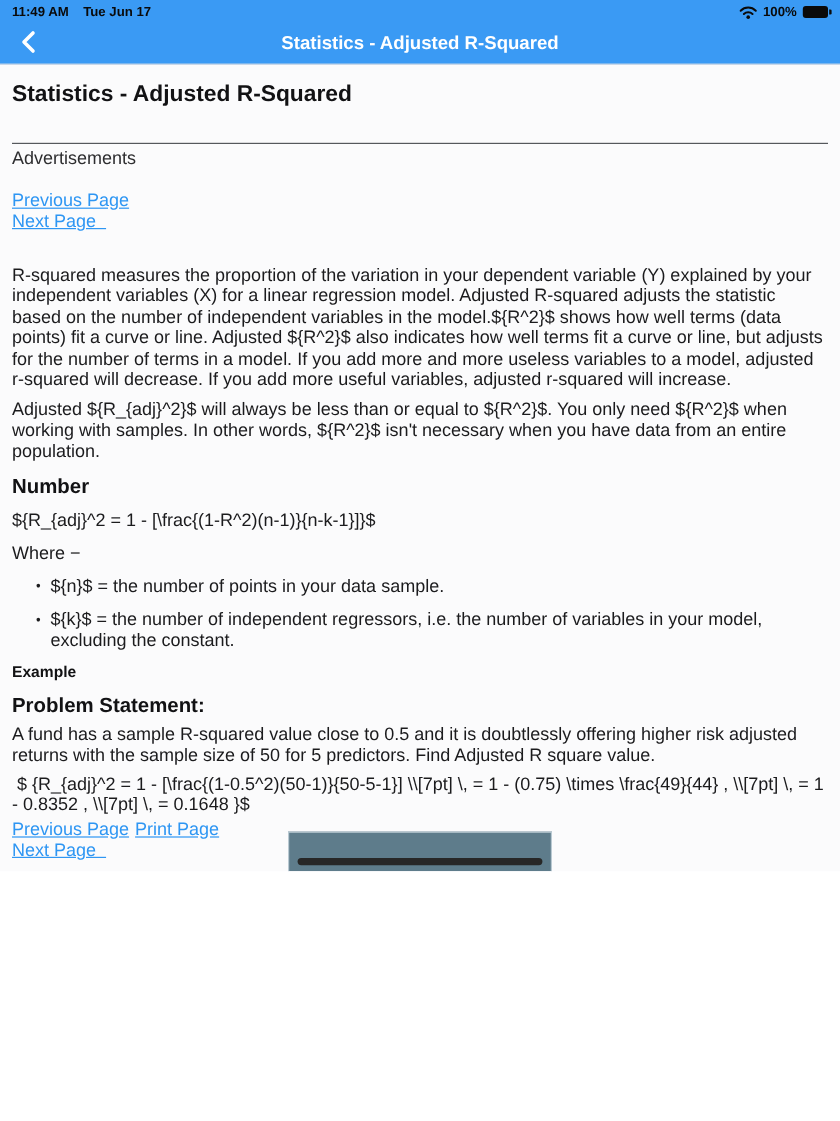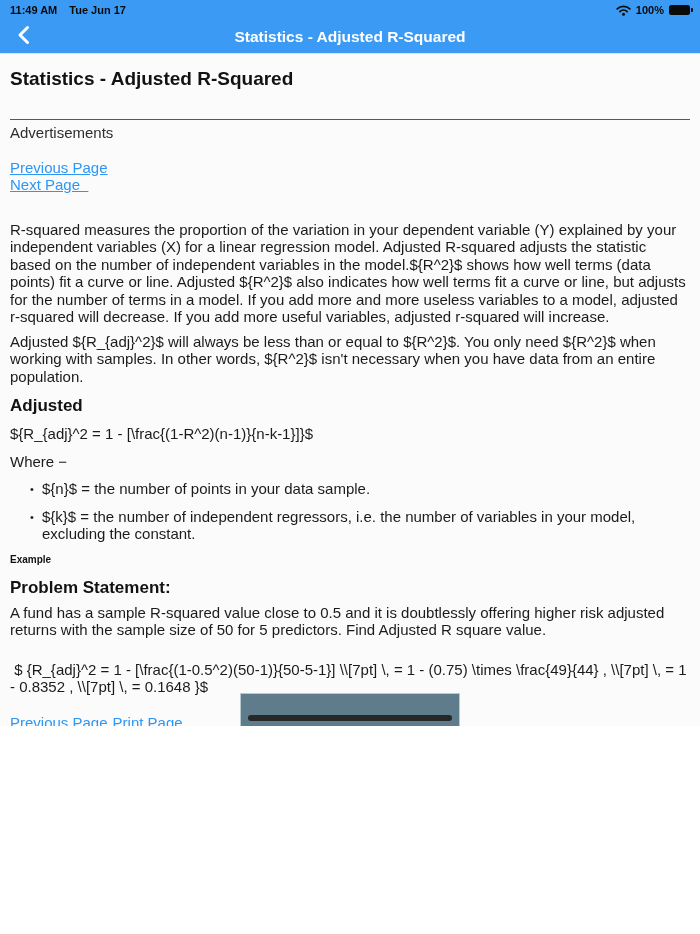--- a/index.html
+++ b/index.html
@@ -41,36 +41,36 @@
   .page-title { font-size:19px; font-weight:700; margin-top:13px; line-height:24px; color:#121214; }
   hr.divider { border:none; border-top:1px solid #55585c; margin:28px 0 4px 0; }
   .ads-label { font-size:15px; line-height:17.5px; color:#2e2e30; }
   .ads-label.bottom { margin-top:15px; }
   a.page-link {
     color:#2e96f3; text-decoration:underline; font-size:15px;
     line-height:17.5px; cursor:pointer;
   }
   .top-links { margin-top:17px; }
   .top-links .link-row, .bottom-links .link-row { line-height:17.5px; }
-  .bottom-links { margin-top:18px; }
+  .bottom-links { margin-top:3px; }
   .link-gap { margin-right:5px; }
   p.body-text { font-size:15px; line-height:17.5px; margin-top:7px; color:#1b1b1d; }
   p.first-para { margin-top:27px; }
   .h-big { font-size:17px; font-weight:700; line-height:19px; margin-top:11px; color:#121214; }
-  .h-small { font-size:10px; font-weight:700; line-height:14px; margin-top:10px; color:#121214; }
+  .h-small { font-size:13px; font-weight:700; line-height:14px; margin-top:10px; color:#121214; }
   p.formula-text { font-size:15px; line-height:17.5px; margin-top:10px; }
   p.where-text { font-size:15px; line-height:17.5px; margin-top:10px; }
   ul.def-list { list-style:none; margin-top:10px; padding-left:32px; }
   ul.def-list li {
     position:relative; font-size:15px; line-height:17.5px; margin-bottom:10px;
   }
   ul.def-list li::before {
     content:"•"; position:absolute; left:-12px; top:1px; font-size:11px; color:#1b1b1d;
   }
-  p.equation-text { font-size:15px; line-height:17.5px; margin-top:22px; white-space:pre-wrap; }
+  p.equation-text { font-size:15px; line-height:17.5px; margin-top:6px; white-space:pre-wrap; }
   p.solution-body { margin-top:6px; }
   .h-solution { margin-top:13px; }
   .h-problem { margin-top:11px; }
   
   .ad-fragment {
     position:absolute; left:240px; bottom:0; width:220px; height:33px;
     background:#5e7c8b; border:1px solid #b9c9d2; border-bottom:none; cursor:pointer;
   }
   .ad-fragment-bar {
     position:absolute; left:7px; right:7px; bottom:5px; height:6px;
@@ -119,21 +119,21 @@
     <div class="ads-label">Advertisements</div>
 
     <div class="top-links">
       <div class="link-row"><a class="page-link">Previous Page</a></div>
       <div class="link-row"><a class="page-link">Next Page &nbsp;</a></div>
     </div>
 
     <p class="body-text first-para">R-squared measures the proportion of the variation in your dependent variable (Y) explained by your independent variables (X) for a linear regression model. Adjusted R-squared adjusts the statistic based on the number of independent variables in the model.${R^2}$ shows how well terms (data points) fit a curve or line. Adjusted ${R^2}$ also indicates how well terms fit a curve or line, but adjusts for the number of terms in a model. If you add more and more useless variables to a model, adjusted r-squared will decrease. If you add more useful variables, adjusted r-squared will increase.</p>
     <p class="body-text">Adjusted ${R_{adj}^2}$ will always be less than or equal to ${R^2}$. You only need ${R^2}$ when working with samples. In other words, ${R^2}$ isn't necessary when you have data from an entire population.</p>
 
-    <h2 class="h-big">Adjusted</h2>
+    <h2 class="h-big">Number</h2>
     <p class="formula-text">${R_{adj}^2 = 1 - [\frac{(1-R^2)(n-1)}{n-k-1}]}$</p>
     <p class="where-text">Where −</p>
 
     <ul class="def-list">
       <li>${n}$ = the number of points in your data sample.</li>
       <li>${k}$ = the number of independent regressors, i.e. the number of variables in your model, excluding the constant.</li>
     </ul>
 
     <h4 class="h-small">Example</h4>
     <h3 class="h-big h-problem">Problem Statement:</h3>

